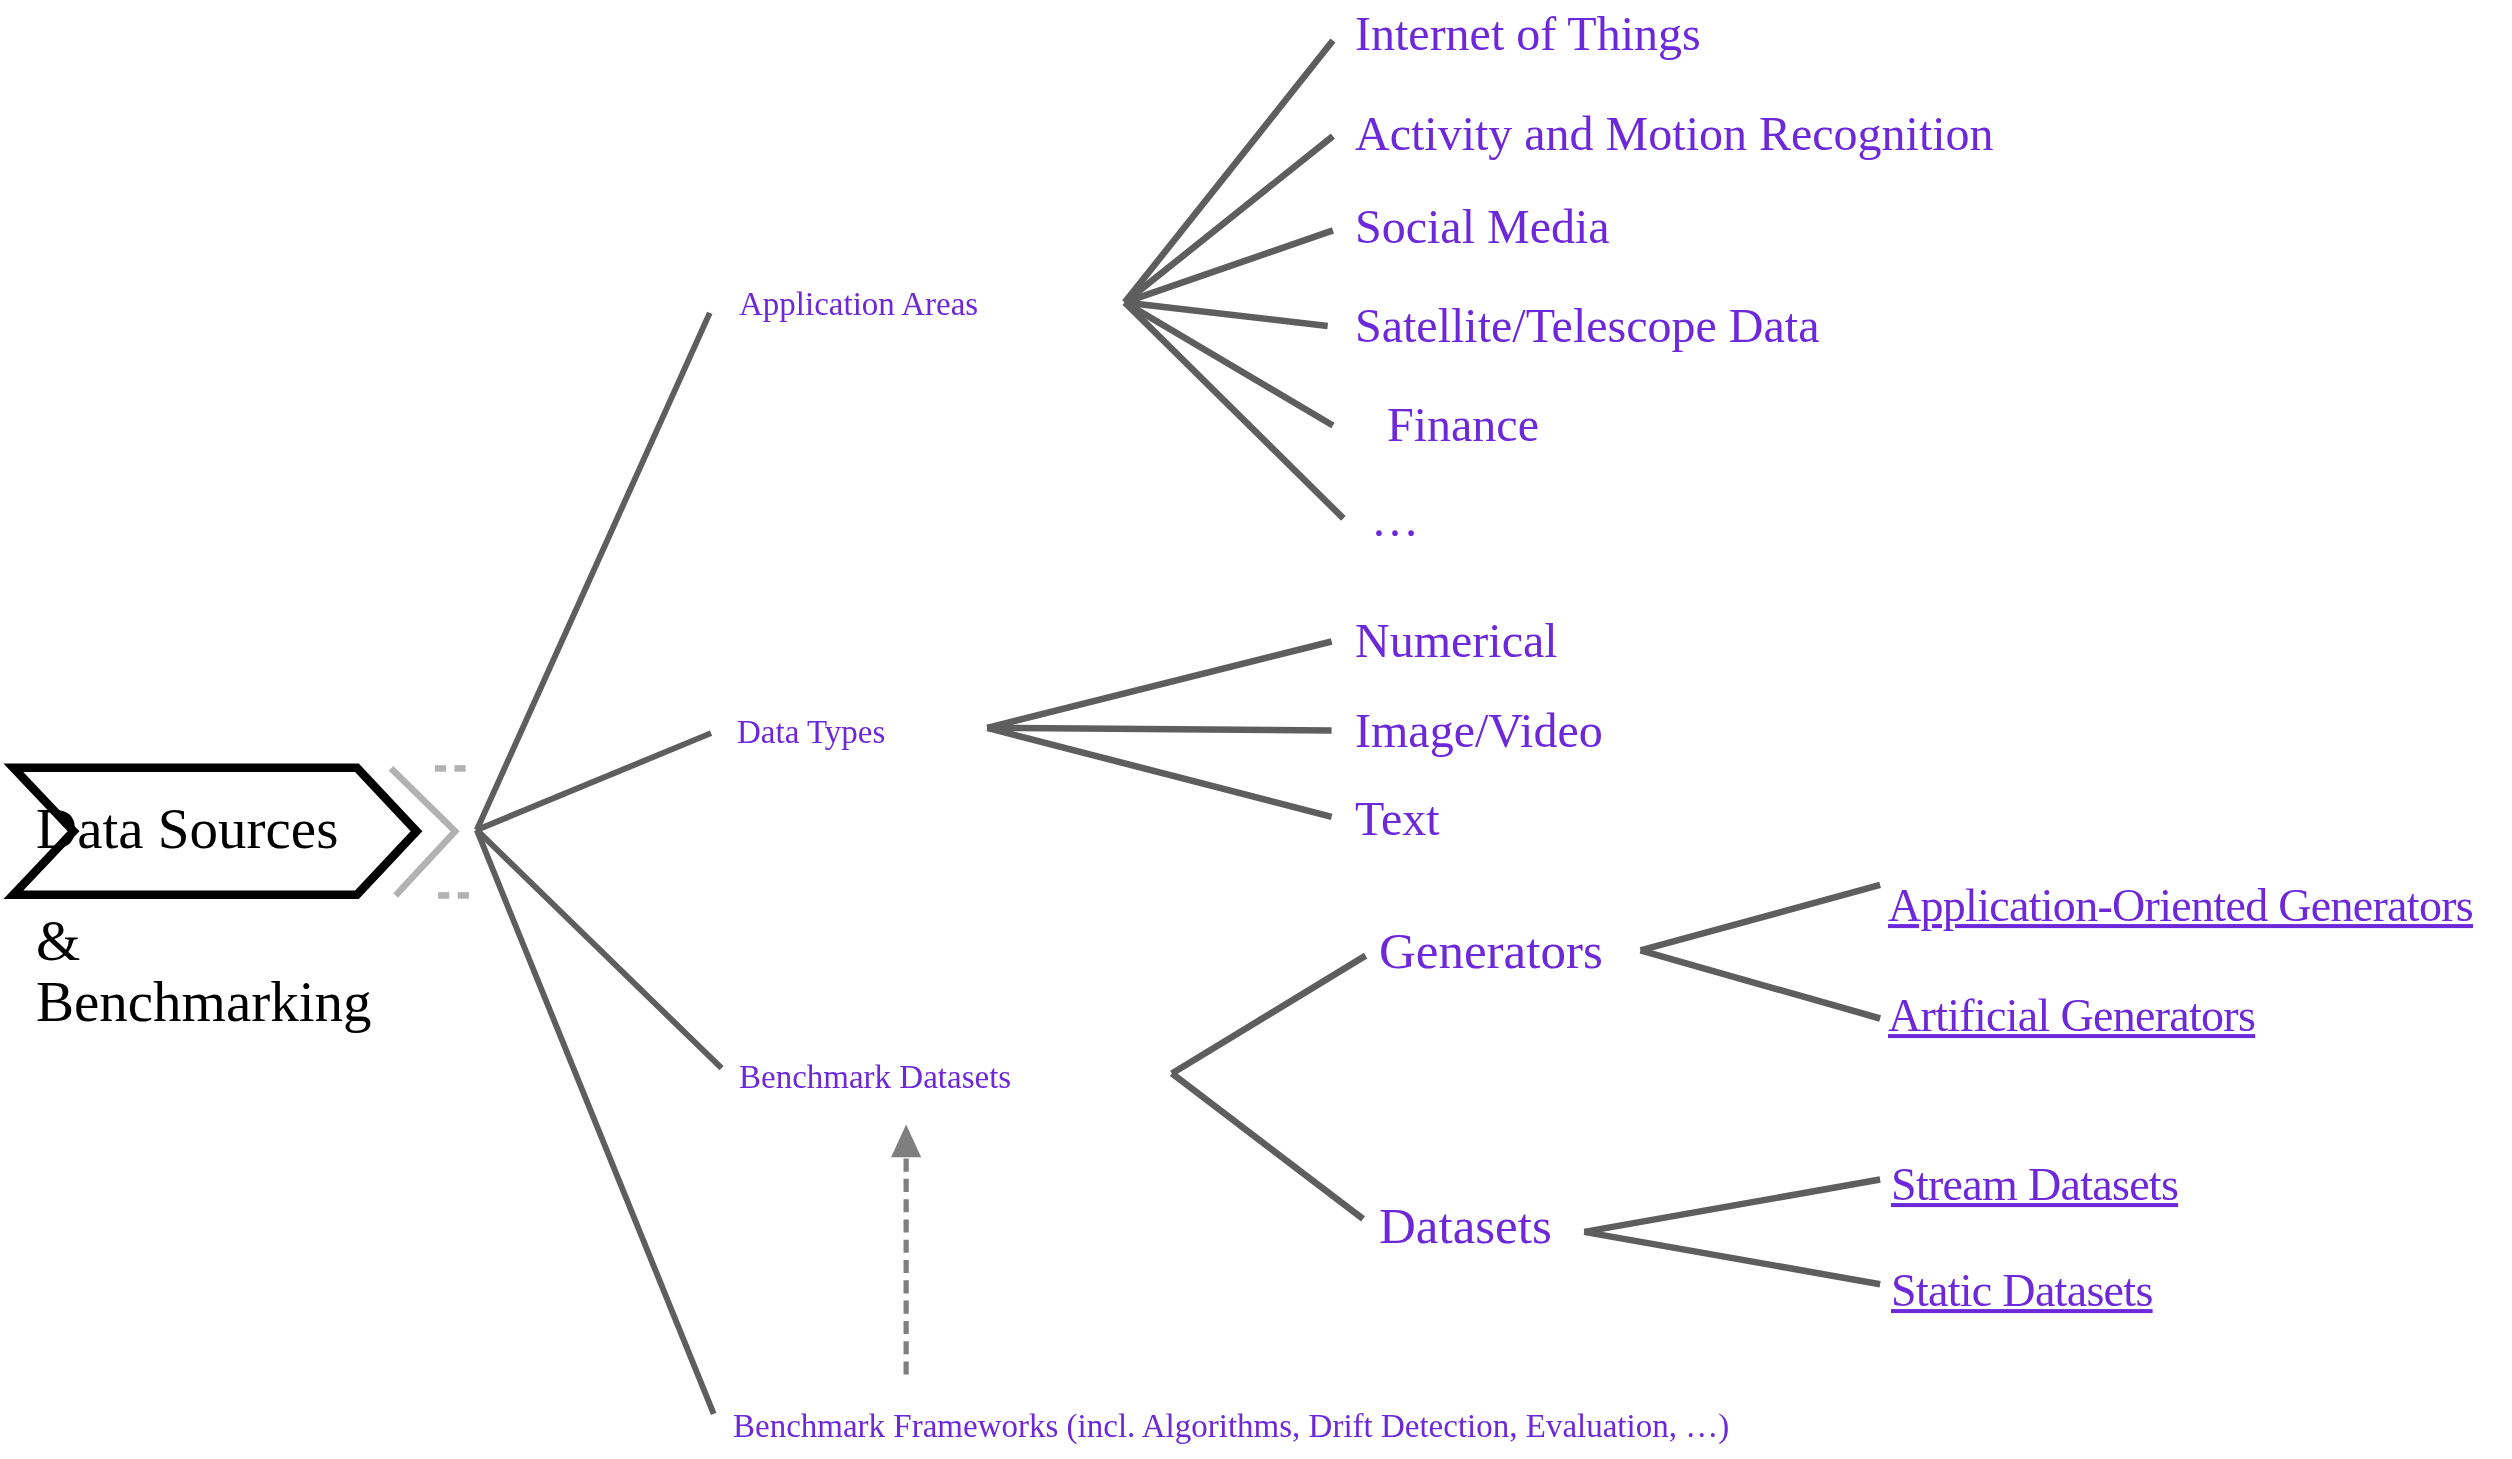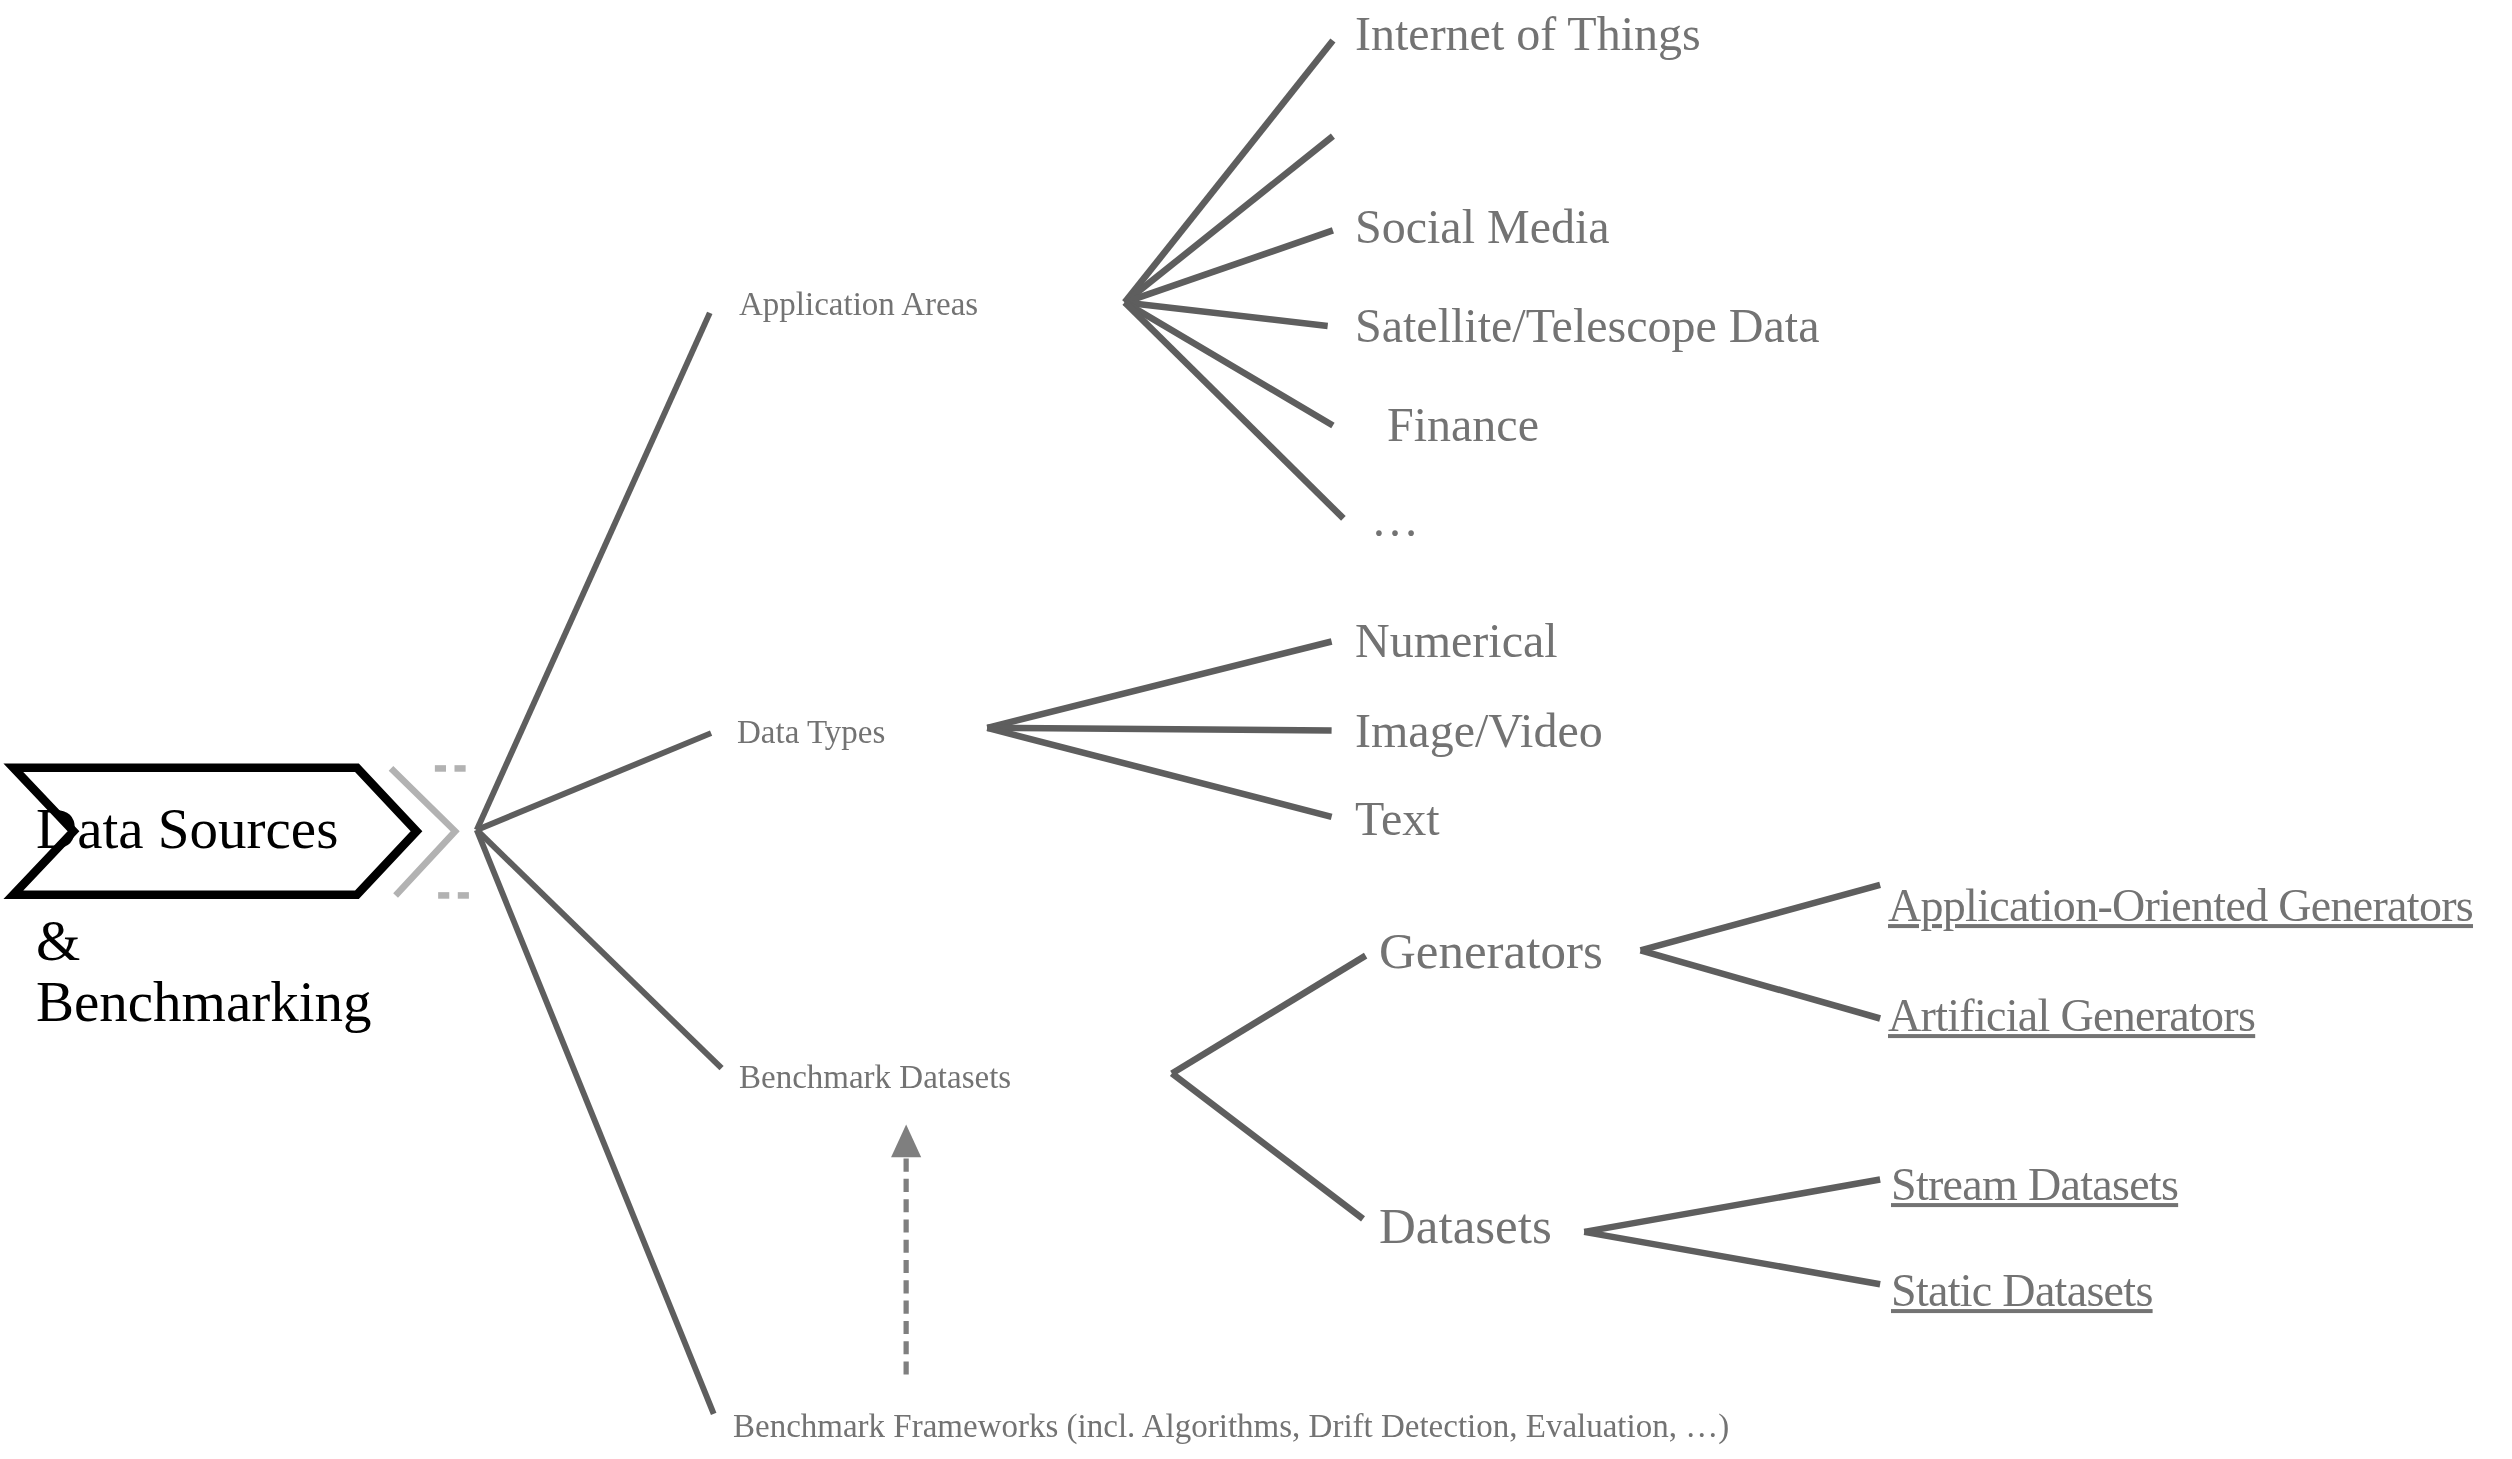--- a/index.html
+++ b/index.html
@@ -11,21 +11,21 @@
     font-family:"Liberation Serif","DejaVu Serif",serif;
     color:#000;
     overflow:hidden;
   }
   .canvas svg{position:absolute;left:0;top:0;}
   .lbl{
     position:absolute;
     white-space:nowrap;
     transform:translateY(-52%);
     line-height:1;
-    color:#737373;
+    color:#6d28d9;
   }
   .lv1{font-size:33px;text-align:center;}
   .lv2{font-size:51px;}
   .leaf{font-size:48px;}
   .leaf-sm{font-size:46px;letter-spacing:-0.7px;text-decoration:underline;}
   .center-col{
     position:absolute;
     left:36px;
     width:380px;
     text-align:left;
@@ -104,20 +104,21 @@
   <div class="center-col" style="top:830px;">Data Sources</div>
   <div class="center-col" style="top:942px;">&amp;</div>
   <div class="center-col" style="top:1003px;">Benchmarking</div>
 
   <div class="lbl lv1" style="left:739px;top:305px;">Application Areas</div>
   <div class="lbl lv1" style="left:737px;top:733px;">Data Types</div>
   <div class="lbl lv1" style="left:739px;top:1078px;">Benchmark Datasets</div>
   <div class="lbl lv1" style="left:733px;top:1427px;">Benchmark Frameworks (incl. Algorithms, Drift Detection, Evaluation, …)</div>
 
   <div class="lbl leaf" style="left:1355px;top:35px;">Internet of Things</div>
+  <div class="lbl leaf" style="left:1355px;top:135px;">Activity and Motion Recognition</div>
   <div class="lbl leaf" style="left:1355px;top:228px;">Social Media</div>
   <div class="lbl leaf" style="left:1355px;top:327px;">Satellite/Telescope Data</div>
   <div class="lbl leaf" style="left:1355px;top:426px;margin-left:32px;">Finance</div>
   <div class="lbl leaf" style="left:1371px;top:521px;">…</div>
 
   <div class="lbl leaf" style="left:1355px;top:642px;">Numerical</div>
   <div class="lbl leaf" style="left:1355px;top:732px;">Image/Video</div>
   <div class="lbl leaf" style="left:1355px;top:820px;">Text</div>
 
   <div class="lbl lv2" style="left:1379px;top:953px;">Generators</div>

